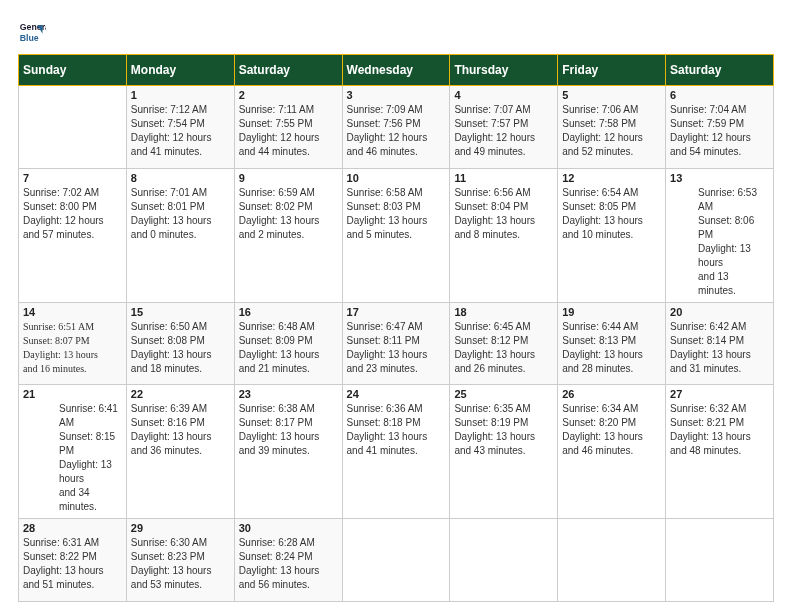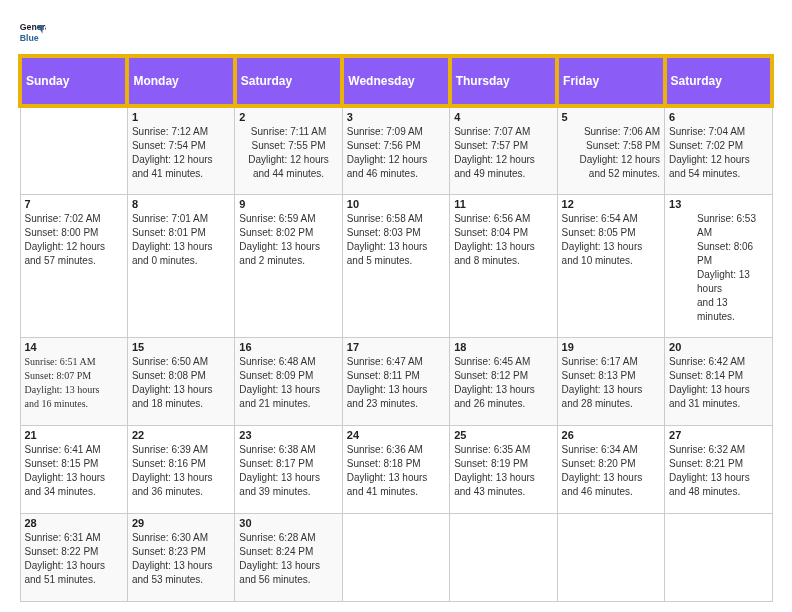--- a/index.html
+++ b/index.html
@@ -44,27 +44,27 @@
     .calendar-subtitle {
       font-size: 13px;
       color: #444;
     }
     .calendar-table {
       width: 100%;
       border-collapse: collapse;
       flex: 1;
     }
     .calendar-table th {
-      background-color: #8b5cf6;
+      background-color: #14532d;
       color: #fff;
       font-size: 12px;
       font-weight: bold;
-      padding: 16px 4px;
+      padding: 8px 4px;
       text-align: left;
-      border: 4px solid #eab308;
+      border: 1px solid #eab308;
     }
     .calendar-table td {
       vertical-align: top;
       border: 1px solid #ccc;
       padding: 3px 4px;
       font-size: 9.5px;
       color: #222;
       width: calc(100% / 7);
       height: 82px;
       background: #fff;
@@ -124,50 +124,50 @@
           <td class="empty-cell"></td>
           <td>
             <div class="day-num">1</div>
             <div class="day-info" style="white-space: pre-line;">Sunrise: 7:12 AM
 Sunset: 7:54 PM
 Daylight: 12 hours
 and 41 minutes.</div>
           </td>
           <td>
             <div class="day-num">2</div>
-            <div class="day-info" style="white-space: pre-line; text-align: center;">Sunrise: 7:11 AM
+            <div class="day-info" style="white-space: pre-line;">Sunrise: 7:11 AM
 Sunset: 7:55 PM
 Daylight: 12 hours
 and 44 minutes.</div>
           </td>
           <td>
             <div class="day-num">3</div>
             <div class="day-info" style="white-space: pre-line;">Sunrise: 7:09 AM
 Sunset: 7:56 PM
 Daylight: 12 hours
 and 46 minutes.</div>
           </td>
           <td>
             <div class="day-num">4</div>
             <div class="day-info" style="white-space: pre-line;">Sunrise: 7:07 AM
 Sunset: 7:57 PM
 Daylight: 12 hours
 and 49 minutes.</div>
           </td>
           <td>
             <div class="day-num">5</div>
-            <div class="day-info" style="white-space: pre-line; text-align: right;">Sunrise: 7:06 AM
+            <div class="day-info" style="white-space: pre-line;">Sunrise: 7:06 AM
 Sunset: 7:58 PM
 Daylight: 12 hours
 and 52 minutes.</div>
           </td>
           <td>
             <div class="day-num">6</div>
             <div class="day-info" style="white-space: pre-line;">Sunrise: 7:04 AM
-Sunset: 7:02 PM
+Sunset: 7:59 PM
 Daylight: 12 hours
 and 54 minutes.</div>
           </td>
         </tr>
         <tr>
           <td>
             <div class="day-num">7</div>
             <div class="day-info" style="white-space: pre-line;">Sunrise: 7:02 AM
 Sunset: 8:00 PM
 Daylight: 12 hours
@@ -247,37 +247,37 @@
           </td>
           <td>
             <div class="day-num">18</div>
             <div class="day-info" style="white-space: pre-line;">Sunrise: 6:45 AM
 Sunset: 8:12 PM
 Daylight: 13 hours
 and 26 minutes.</div>
           </td>
           <td>
             <div class="day-num">19</div>
-            <div class="day-info" style="white-space: pre-line;">Sunrise: 6:17 AM
+            <div class="day-info" style="white-space: pre-line;">Sunrise: 6:44 AM
 Sunset: 8:13 PM
 Daylight: 13 hours
 and 28 minutes.</div>
           </td>
           <td>
             <div class="day-num">20</div>
             <div class="day-info" style="white-space: pre-line;">Sunrise: 6:42 AM
 Sunset: 8:14 PM
 Daylight: 13 hours
 and 31 minutes.</div>
           </td>
         </tr>
         <tr>
           <td>
             <div class="day-num">21</div>
-            <div class="day-info" style="white-space: pre-line;">Sunrise: 6:41 AM
+            <div class="day-info" style="white-space: pre-line; margin-left: 36px;">Sunrise: 6:41 AM
 Sunset: 8:15 PM
 Daylight: 13 hours
 and 34 minutes.</div>
           </td>
           <td>
             <div class="day-num">22</div>
             <div class="day-info" style="white-space: pre-line;">Sunrise: 6:39 AM
 Sunset: 8:16 PM
 Daylight: 13 hours
 and 36 minutes.</div>

